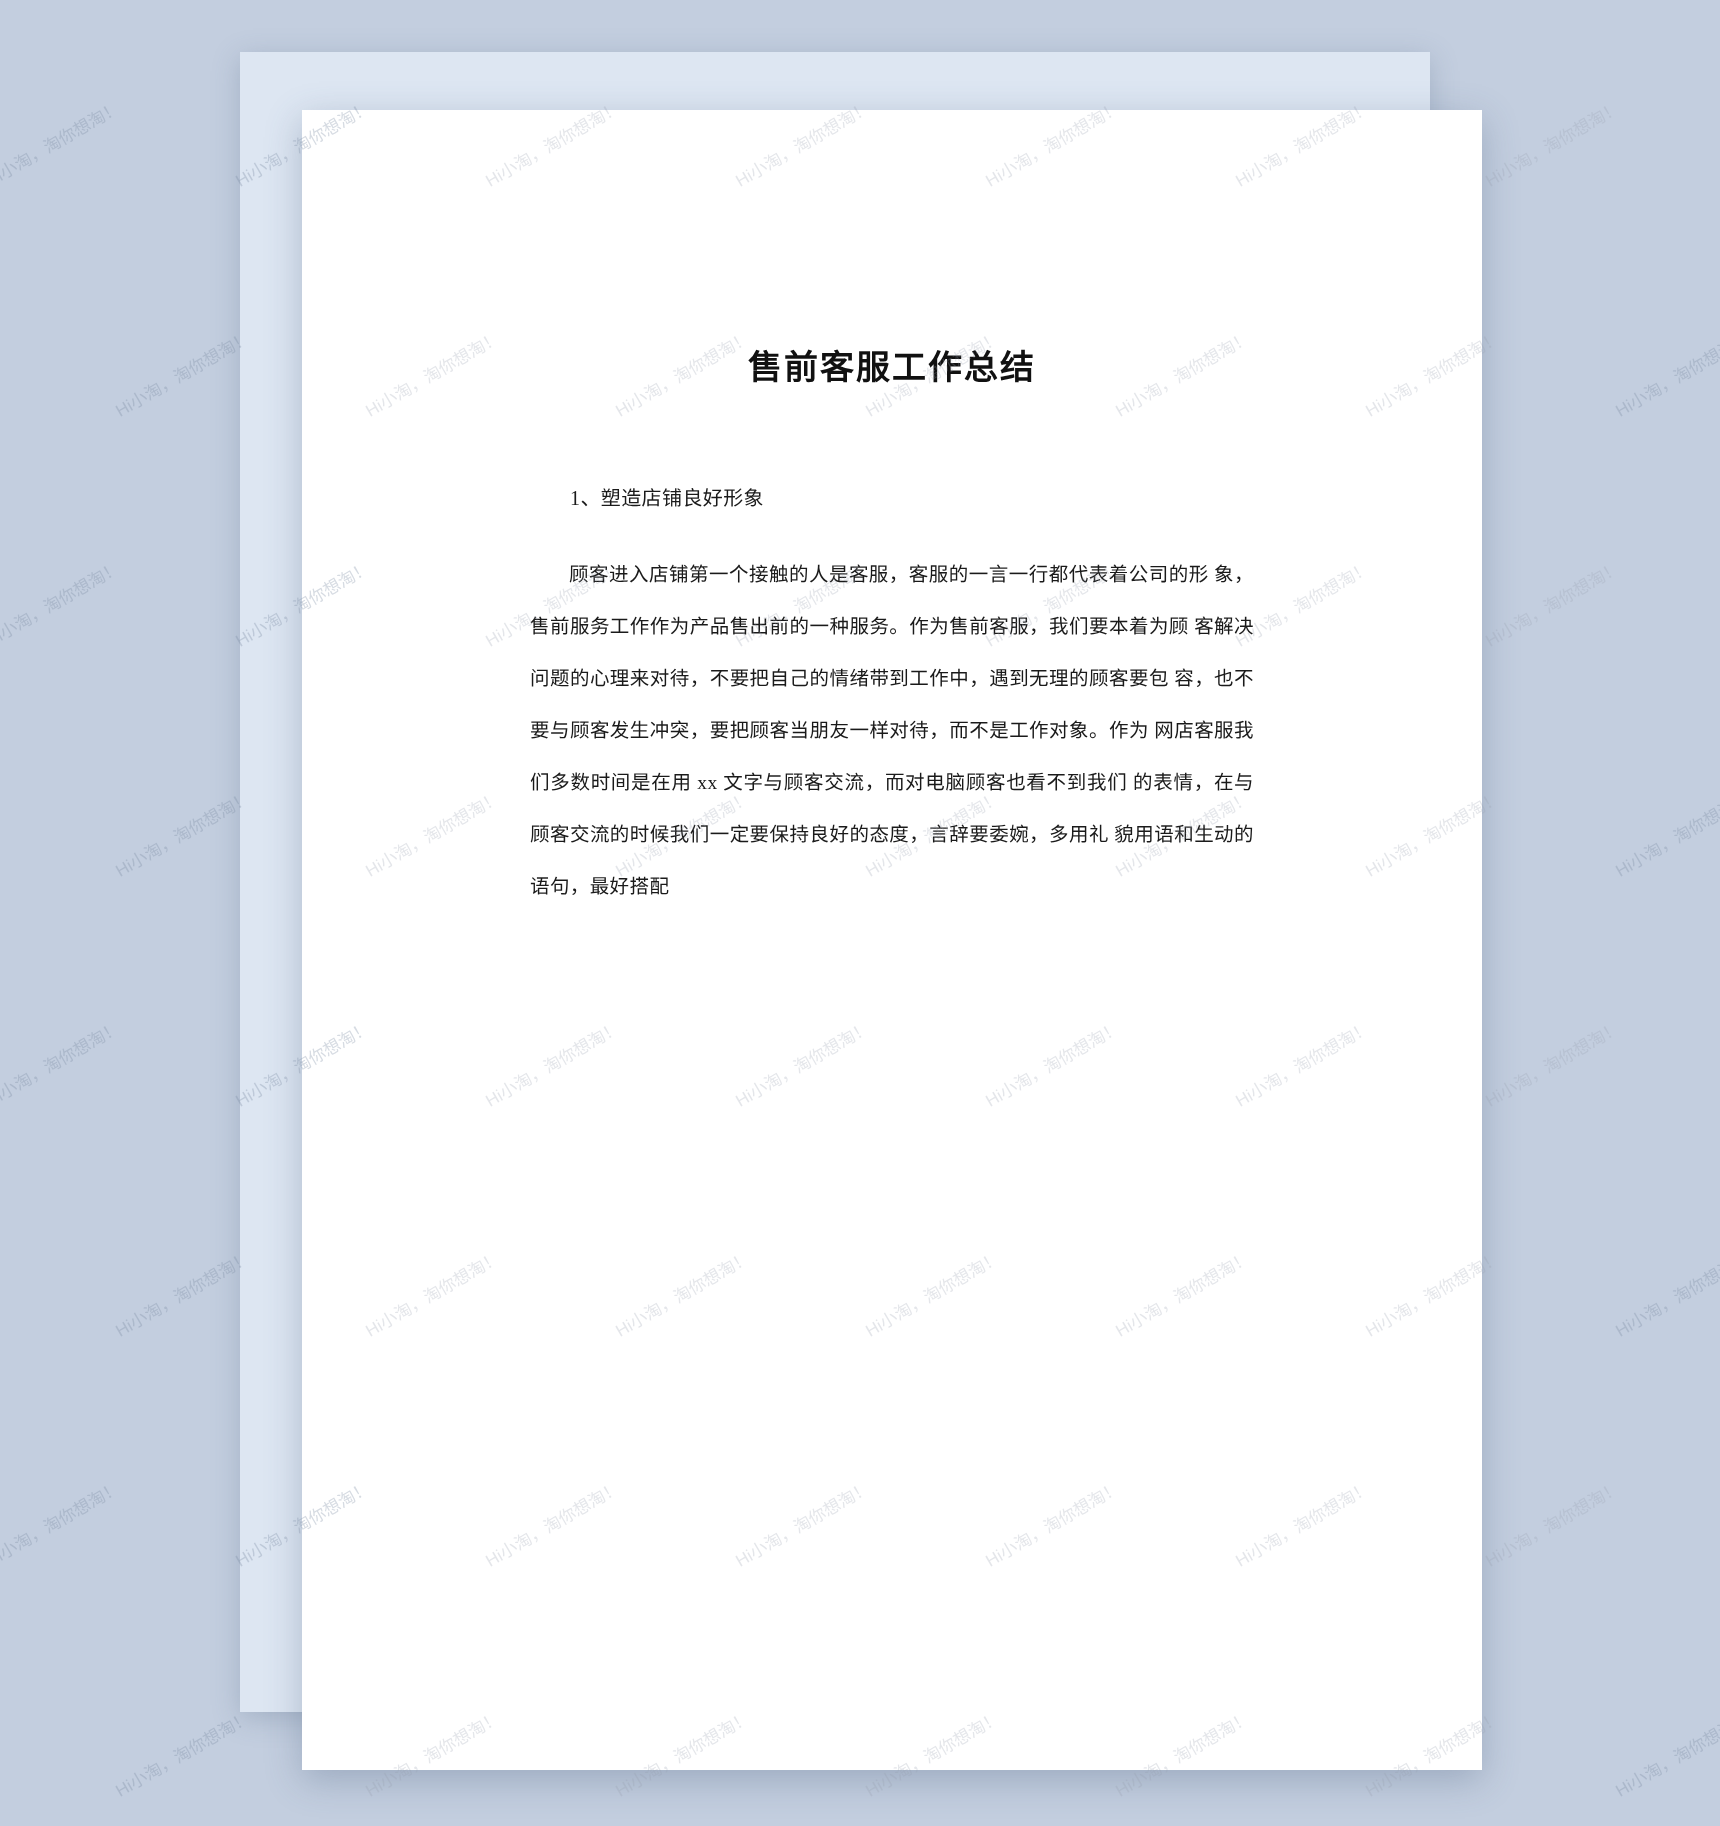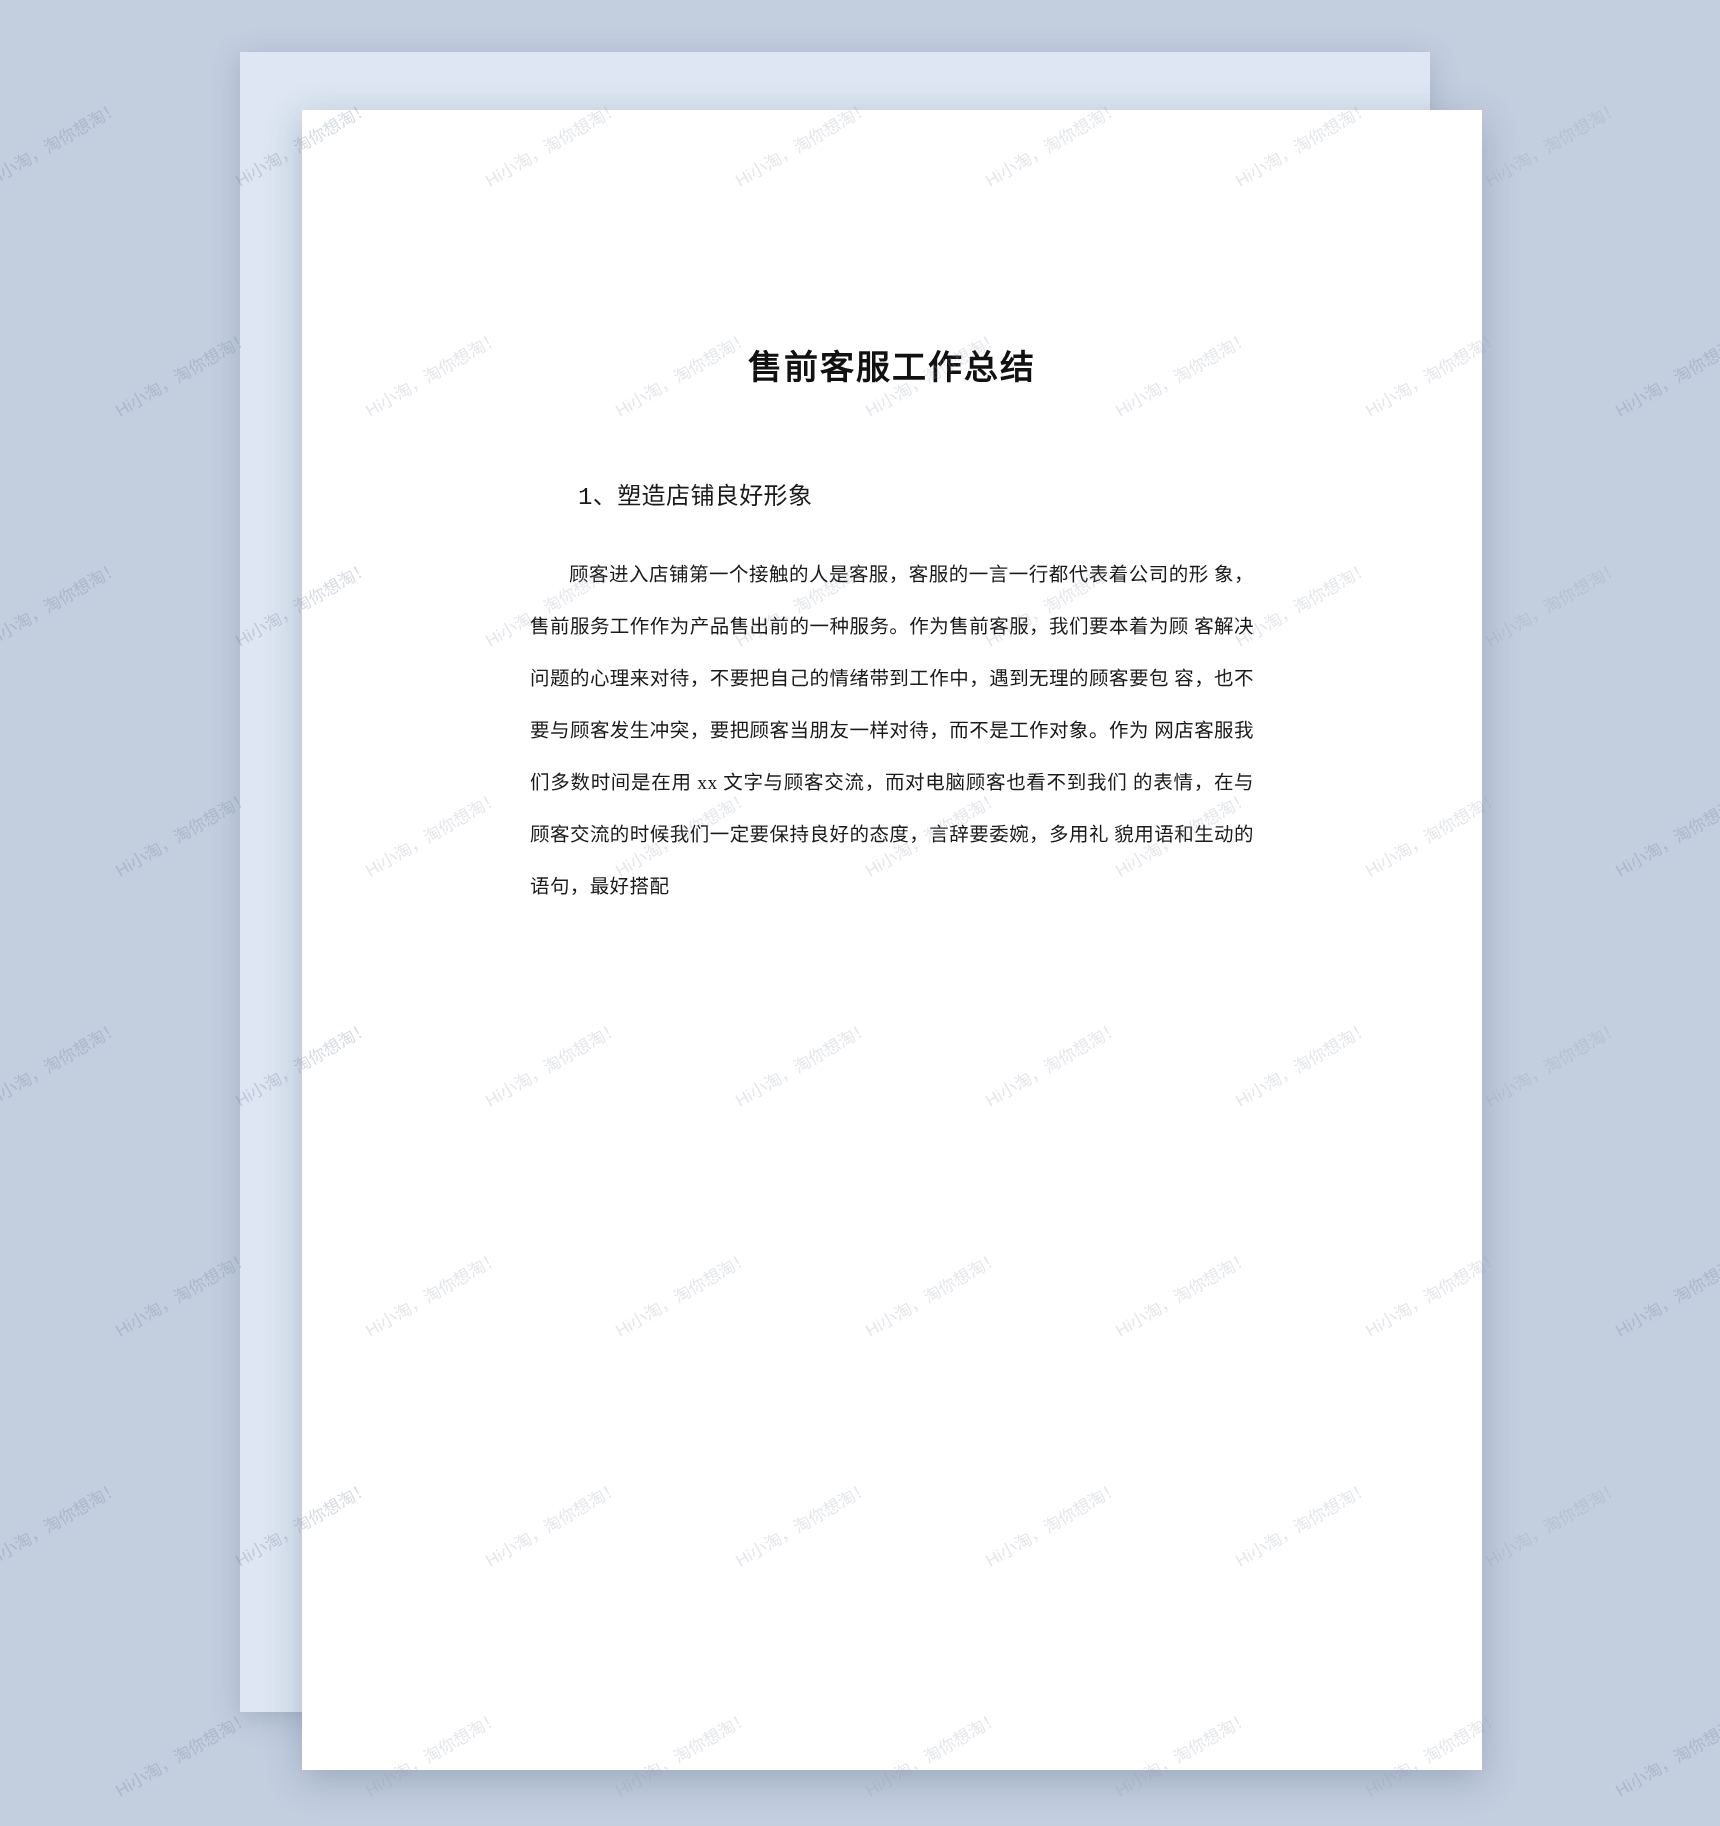--- a/index.html
+++ b/index.html
@@ -78,23 +78,22 @@
     line-height: 52px;
     color: #1a1a1a;
     text-align: justify;
     text-justify: inter-ideograph;
     text-indent: 2em;
     letter-spacing: 0.4px;
   }
 
   .para.heading-item {
     margin-bottom: 28px;
-    font-size: 24px;
+    font-size: 20px;
     line-height: 46px;
-    font-family: Liberation Mono, monospace;
   }
 
   
   .wm-layer {
     position: absolute;
     inset: 0;
     pointer-events: none;
     z-index: 5;
   }
   .wm {

